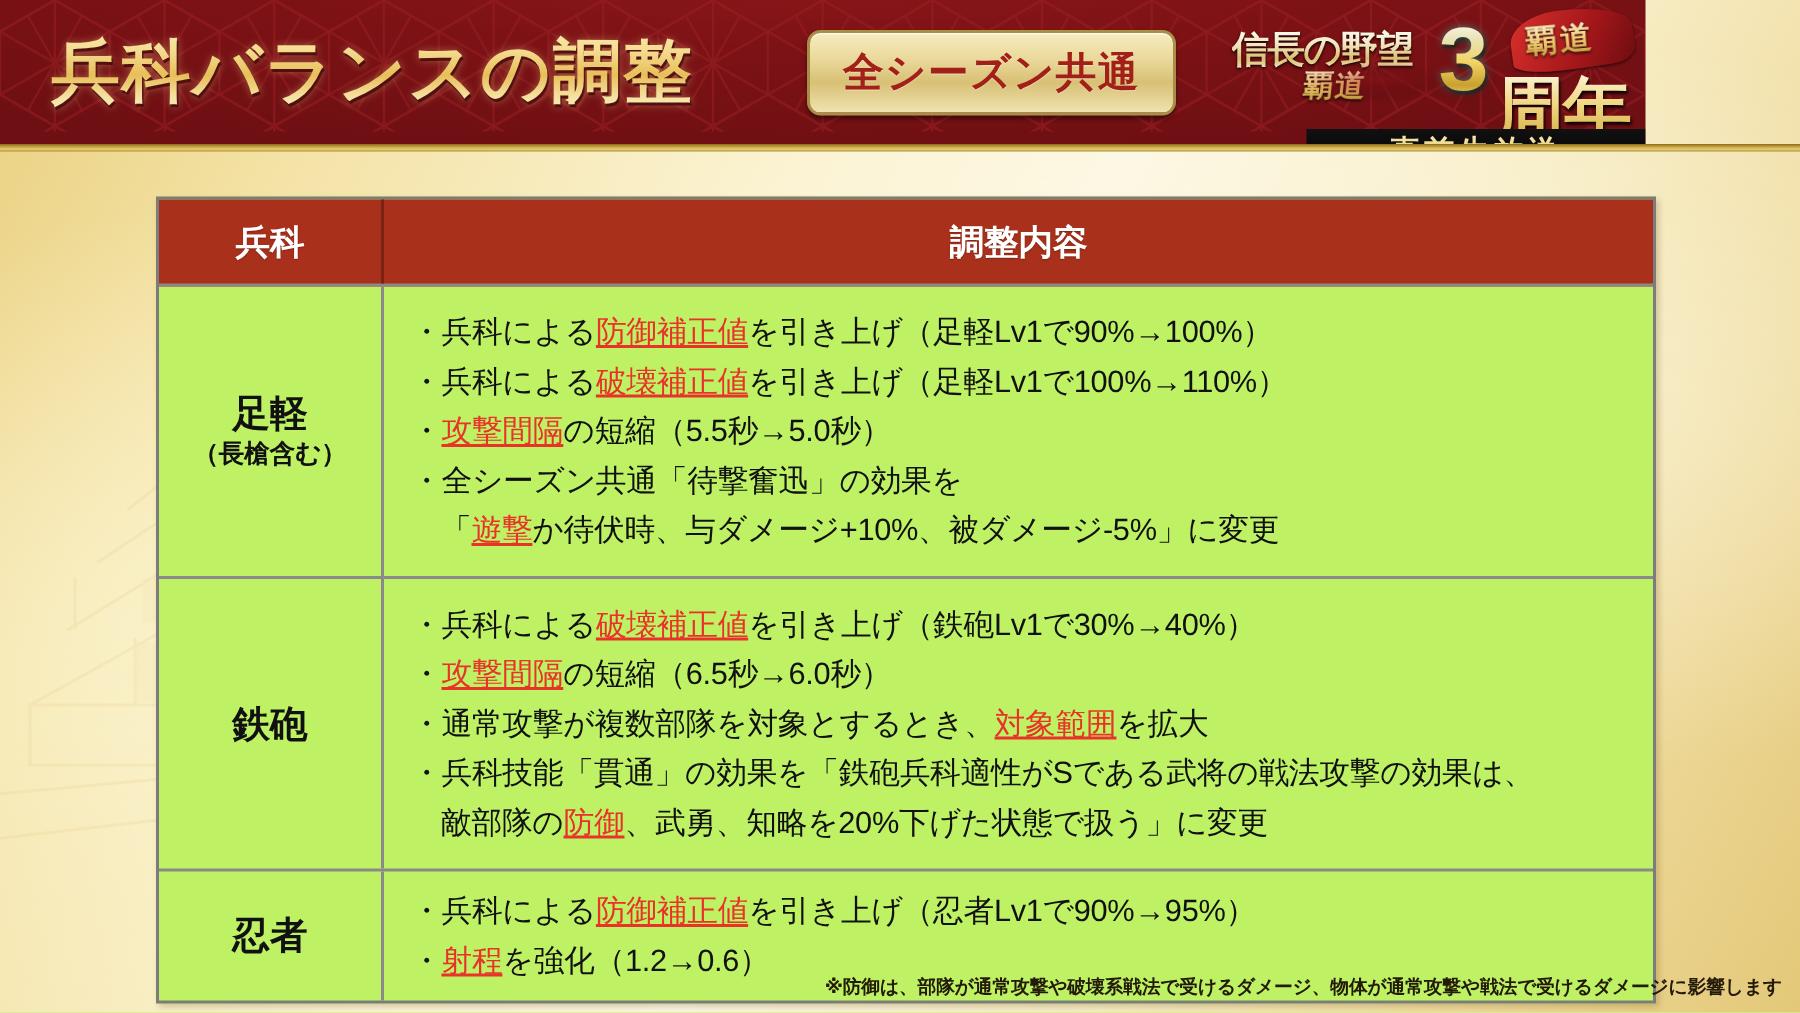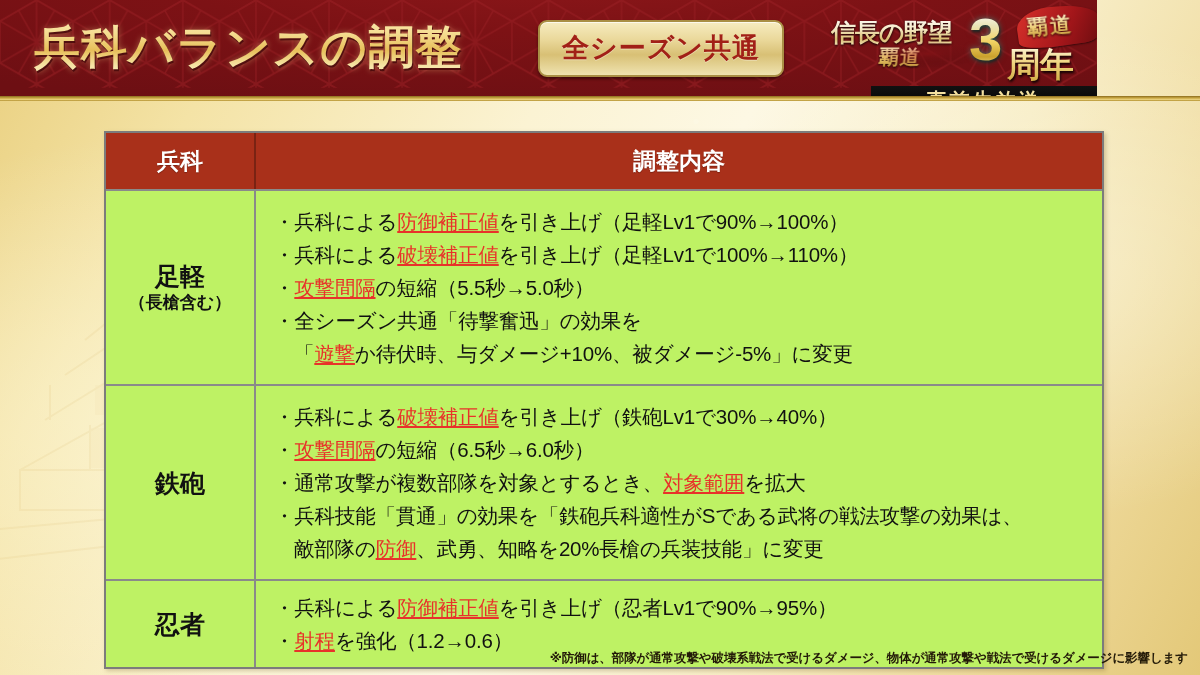--- a/index.html
+++ b/index.html
@@ -65,21 +65,21 @@
     border-radius:9px;
     background:linear-gradient(180deg,#f6ecc0 0%,#ead89a 34%,#d8c075 62%,#efe3b0 100%);
     border:2px solid #a98f45;
     box-shadow:0 2px 3px rgba(0,0,0,.45), inset 0 1px 0 rgba(255,255,255,.7);
     font-size:27px;font-weight:700;color:#a22017;letter-spacing:1px;
     white-space:nowrap;
     text-shadow:0 1px 0 rgba(255,255,255,.35);
   }
 
   
-  .logo-wrap{position:absolute;right:0;top:4px;width:276px;height:112px;}
+  .logo-wrap{position:absolute;right:10px;top:4px;width:276px;height:112px;}
   .logo-title{
     position:absolute;left:10px;top:12px;
     font-size:25px;font-weight:700;letter-spacing:-1px;white-space:nowrap;
     background:linear-gradient(180deg,#ffffff 0%,#f4e8c3 40%,#d9bd70 70%,#fff8e0 100%);
     -webkit-background-clip:text;background-clip:text;color:transparent;
     filter:drop-shadow(0 1px 1px rgba(0,0,0,.9));
   }
   .logo-sub{
     position:absolute;left:58px;top:40px;
     font-size:20px;font-weight:700;letter-spacing:1px;white-space:nowrap;
@@ -96,21 +96,21 @@
   }
   .logo-anniv{
     position:absolute;left:148px;top:6px;
     font-size:60px;font-weight:700;line-height:60px;
     background:linear-gradient(180deg,#ffffff 0%,#e9e4b8 26%,#f3d466 52%,#c9a12c 78%,#f7e9a8 100%);
     -webkit-background-clip:text;background-clip:text;color:transparent;
     filter:drop-shadow(0 0 3px rgba(90,200,180,.55)) drop-shadow(1px 2px 1px rgba(0,0,0,.85));
   }
   .logo-year{
     position:absolute;left:186px;top:38px;
-    font-size:34px;font-weight:700;letter-spacing:-1px;white-space:nowrap;
+    font-size:46px;font-weight:700;letter-spacing:-1px;white-space:nowrap;
     background:linear-gradient(180deg,#fffdf0 0%,#f0d680 45%,#c79f30 100%);
     -webkit-background-clip:text;background-clip:text;color:transparent;
     filter:drop-shadow(1px 2px 1px rgba(0,0,0,.85));
   }
   .logo-flame{
     position:absolute;left:196px;top:2px;width:82px;height:40px;
     background:linear-gradient(120deg,#d8312b 0%,#a3161a 60%,#6d0d10 100%);
     border-radius:60% 90% 30% 70%/70% 60% 40% 30%;
     transform:rotate(-8deg);
     box-shadow:0 1px 2px rgba(0,0,0,.6);
@@ -263,21 +263,21 @@
       <div class="trow row2">
         <div class="cell-kind">
           <div class="kind-name">鉄砲</div>
         </div>
         <div class="cell-body">
           <div class="lines">
             <div class="line"><span>・兵科による</span><span class="hl">破壊補正値</span><span>を引き上げ（鉄砲Lv1で30%→40%）</span></div>
             <div class="line"><span>・</span><span class="hl">攻撃間隔</span><span>の短縮（6.5秒→6.0秒）</span></div>
             <div class="line"><span>・通常攻撃が複数部隊を対象とするとき、</span><span class="hl">対象範囲</span><span>を拡大</span></div>
             <div class="line"><span>・兵科技能「貫通」の効果を「鉄砲兵科適性がSである武将の戦法攻撃の効果は、</span></div>
-            <div class="line indent"><span>敵部隊の</span><span class="hl">防御</span><span>、武勇、知略を20%長槍の兵装技能」に変更</span></div>
+            <div class="line indent"><span>敵部隊の</span><span class="hl">防御</span><span>、武勇、知略を20%下げた状態で扱う」に変更</span></div>
           </div>
         </div>
       </div>
       <div class="trow row3">
         <div class="cell-kind">
           <div class="kind-name">忍者</div>
         </div>
         <div class="cell-body">
           <div class="lines">
             <div class="line"><span>・兵科による</span><span class="hl">防御補正値</span><span>を引き上げ（忍者Lv1で90%→95%）</span></div>

